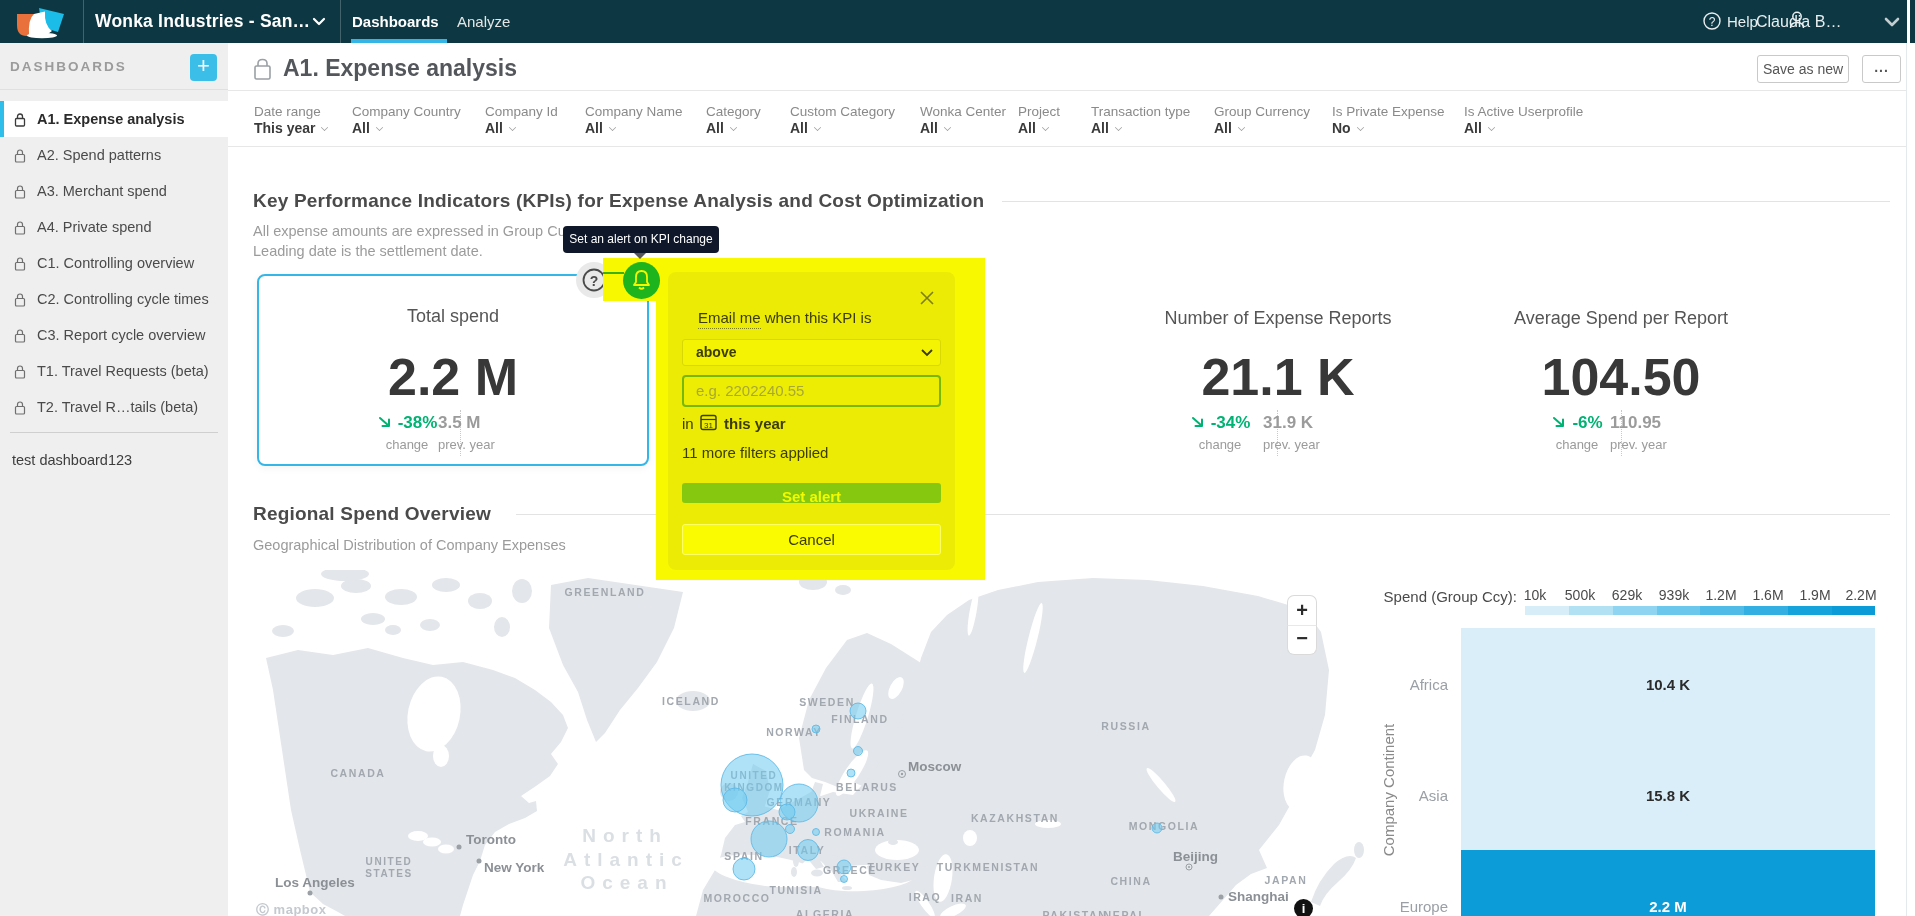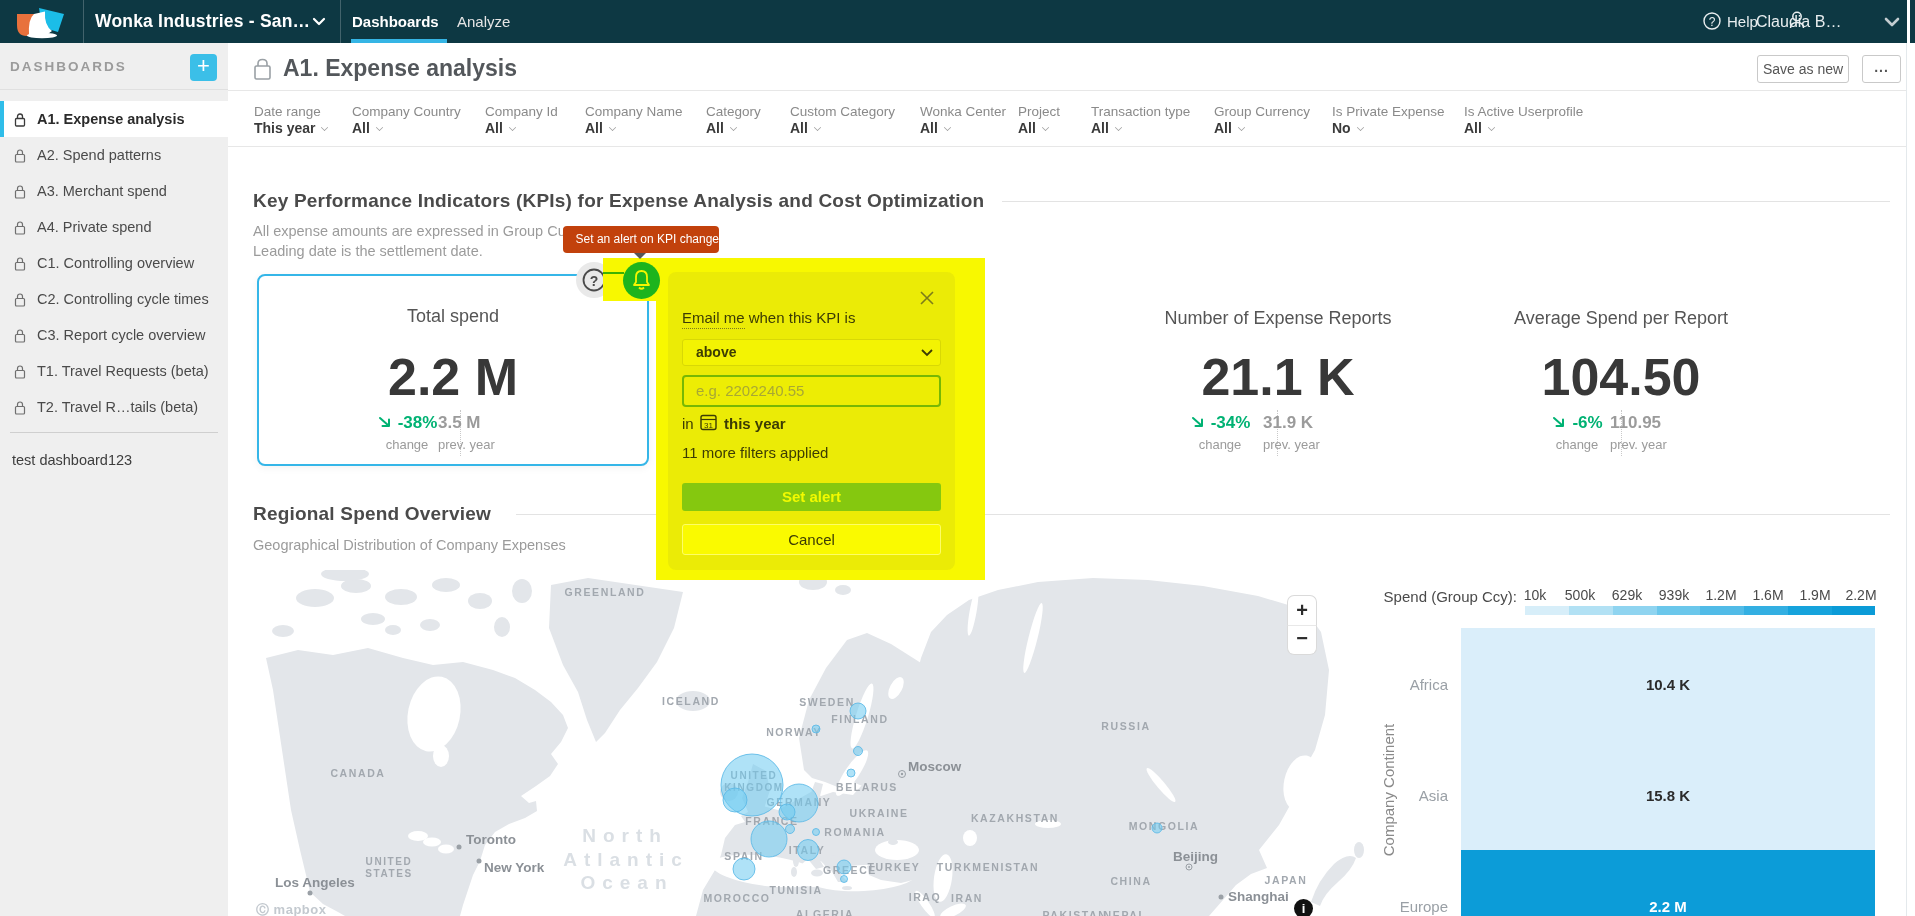--- a/index.html
+++ b/index.html
@@ -58,40 +58,40 @@
 .kpi-val { position:absolute; font-size:52px; font-weight:700; color:#383838; text-align:center; white-space:nowrap; }
 .kpi-chg { position:absolute; text-align:center; }
 .kpi-chg .pct { color:#00b273; font-size:17px; font-weight:700; }
 .kpi-chg .lab { color:#9b9b9b; font-size:13px; margin-top:4px; }
 .kpi-prev { position:absolute; }
 .kpi-prev .pv { color:#9b9b9b; font-size:17px; font-weight:700; }
 .kpi-prev .lab { color:#9b9b9b; font-size:13px; margin-top:4px; }
 .kpi-div { position:absolute; width:1px; height:46px; border-left:1px dotted #c9c9c9; }
 
 
-#tooltip { position:absolute; left:563px; top:226px; width:156px; height:27px; background:#c2410c; border-radius:4px;
-  color:#fff; font-size:12px; line-height:27px; text-align:right; z-index:30; white-space:nowrap; }
+#tooltip { position:absolute; left:563px; top:226px; width:156px; height:27px; background:#0f172a; border-radius:4px;
+  color:#fff; font-size:12px; line-height:27px; text-align:center; z-index:30; white-space:nowrap; }
 #tooltip:after { content:""; position:absolute; left:71px; top:27px; border:6px solid transparent; border-top-color:#565658; }
 
 
 #qicon { position:absolute; left:576px; top:262px; width:36px; height:36px; border-radius:50%; background:#e9e9e9; z-index:6; }
 #bellicon { position:absolute; left:623px; top:262px; width:37px; height:37px; border-radius:50%; background:#1db41d; z-index:21; }
 
 
 #ylA { position:absolute; left:603px; top:258px; width:54px; height:43px; background:#f8f800; z-index:18; }
 #ylB { position:absolute; left:656px; top:258px; width:329px; height:322px; background:#f8f800; z-index:18; }
 #popup { position:absolute; left:668px; top:272px; width:287px; height:298px; background:#ebeb06; border-radius:8px; z-index:19; }
 #popup .x { position:absolute; right:20px; top:18px; width:16px; height:16px; }
 #pp-arrow { position:absolute; left:-12px; top:178px; width:0; height:0; border:12px solid transparent; border-right-color:#ebeb06; }
 .pp-txt { position:absolute; color:#3c3c04; font-size:15px; }
 #pp-sel { position:absolute; left:14px; top:67px; width:259px; height:27px; background:#f3f303; border:1px solid #d8d805;
   border-radius:3px; color:#3c3c04; font-size:14px; font-weight:700; line-height:25px; padding-left:13px; }
 #pp-inp { position:absolute; left:14px; top:103px; width:259px; height:32px; background:#eded04; border:2px solid #76b804;
   border-radius:4px; color:#a8a834; font-size:15px; line-height:28px; padding-left:12px; }
-#pp-set { position:absolute; left:14px; top:211px; width:259px; height:28px; background:#85c80f; border-radius:3px;
+#pp-set { position:absolute; left:14px; top:211px; width:259px; height:20px; background:#85c80f; border-radius:3px;
   color:#f2fa00; font-size:15px; font-weight:700; text-align:center; line-height:28px; }
 #pp-cancel { position:absolute; left:14px; top:252px; width:259px; height:31px; background:#fafa00; border:1px solid #fdfd66;
   border-radius:3px; color:#3c3c04; font-size:15px; text-align:center; line-height:29px; }
 
 
 #map { position:absolute; left:253px; top:570px; width:1120px; height:346px; }
 .zoombtn { position:absolute; left:1287px; width:30px; height:30px; background:#fff; border:1px solid #dadada;
   text-align:center; font-size:20px; font-weight:700; color:#2b2b2b; line-height:28px; }
 #mapbox-logo { position:absolute; left:256px; top:901px; color:#c3c9cf; font-size:13px; font-weight:700; letter-spacing:0.5px; }
 #info-i { position:absolute; left:1294px; top:899px; width:19px; height:19px; background:#111; border-radius:50%;
@@ -512,21 +512,21 @@
       </svg></div>
 
   <div id="ylA"></div>
   <div style="position:absolute;left:603px;top:272px;width:21px;height:2px;background:#3cb200;z-index:19"></div>
   <div id="ylB"></div>
   <div id="popup">
     <div id="pp-arrow"></div>
     <svg class="x" width="16" height="16">
         <path d="M2 2 L14 14 M14 2 L2 14" stroke="#7d7d1a" stroke-width="1.6"></path>
       </svg>
-    <div class="pp-txt" style="left:14px;top:37px"><span style="border-bottom:1.5px dotted #7d7d1a;padding-bottom:2px">Email me</span> when this KPI is</div>
+    <div class="pp-txt" style="left:30px;top:37px"><span style="border-bottom:1.5px dotted #7d7d1a;padding-bottom:2px">Email me</span> when this KPI is</div>
     <div id="pp-sel">above</div>
     <svg class="abs" style="left:253px;top:75px" width="12" height="12">
         <path d="M1 3 L6 8 L11 3" stroke="#3c3c04" stroke-width="1.8" fill="none"></path>
       </svg>
     <div id="pp-inp">e.g. 2202240.55</div>
     <div class="pp-txt" style="left:14px;top:143px">in</div>
     <svg class="abs" style="left:32px;top:141px" width="18" height="18">
         <rect x="1" y="2.5" width="15" height="14" rx="2" stroke="#3c3c04" stroke-width="1.4" fill="none"></rect>
         <path d="M1 6.5 H16" stroke="#3c3c04" stroke-width="1.2"></path>
         <text x="8.5" y="14.5" font-size="8" fill="#3c3c04" text-anchor="middle" font-family="Liberation Sans">31</text>

